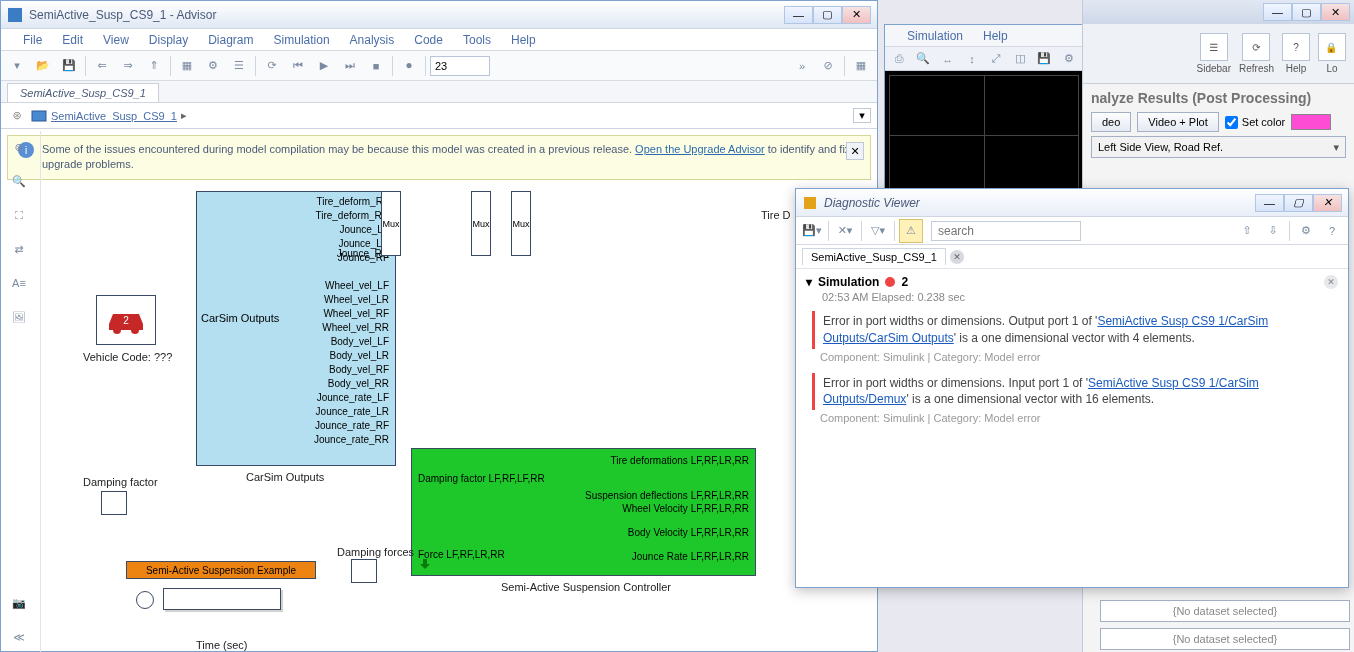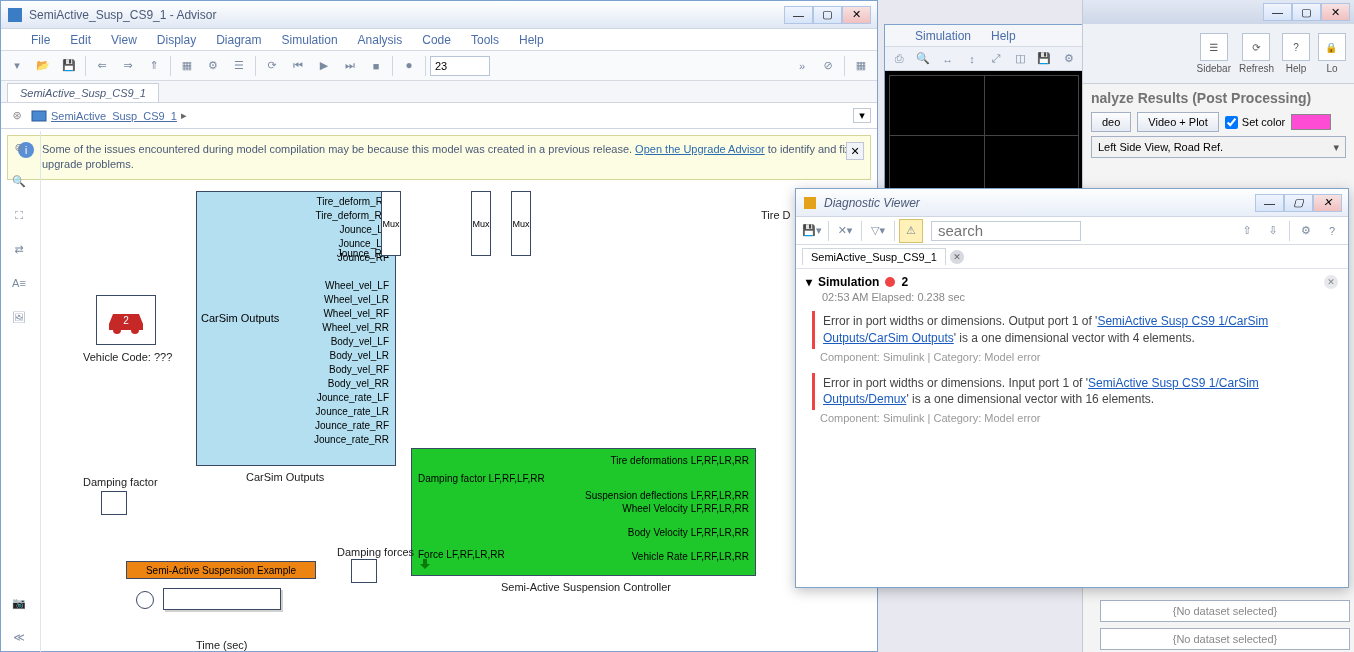--- a/index.html
+++ b/index.html
@@ -6,21 +6,21 @@
 body { width: 1354px; height: 652px; background: #e8e8f0; position: relative; overflow: hidden; font-size: 11px; }
 
 
 .simulink-window { position: absolute; left: 0; top: 0; width: 878px; height: 652px; background: #fff; border: 1px solid #7da2ce; }
 .title-bar { height: 28px; background: linear-gradient(#fff,#e0e8f4); display: flex; align-items: center; padding: 0 6px; border-bottom: 1px solid #cfd6e2; }
 .title-bar .icon { width: 16px; height: 16px; margin-right: 6px; }
 .title-text { flex: 1; color: #4a5a78; font-size: 12px; }
 .win-controls { display: flex; gap: 0; }
 .win-btn { width: 29px; height: 18px; border: 1px solid #b1c5e5; background: linear-gradient(#f0f5ff,#d7e4f8); display: flex; align-items: center; justify-content: center; }
 .win-btn.close { background: linear-gradient(#f7e2e2,#f1c0c0); }
-.menu-bar { height: 22px; display: flex; align-items: center; padding: 0 20px; border-bottom: 1px solid #d6dae3; }
+.menu-bar { height: 22px; display: flex; align-items: center; padding: 0 12px; border-bottom: 1px solid #d6dae3; }
 .menu-item { padding: 2px 10px; color: #4b6ea8; font-size: 12px; cursor: pointer; }
 .toolbar { height: 30px; display: flex; align-items: center; padding: 0 4px; gap: 2px; border-bottom: 1px solid #d6dae3; background: #f9fafc; }
 .tb-btn { width: 24px; height: 24px; border: 1px solid transparent; display: flex; align-items: center; justify-content: center; color: #7a8aa0; }
 .tb-sep { width: 1px; height: 20px; background: #d0d6e0; margin: 0 2px; }
 .tb-input { width: 60px; height: 20px; border: 1px solid #b8c4d8; padding: 0 4px; font-size: 11px; }
 
 .tab-strip { height: 22px; display: flex; align-items: flex-end; padding-left: 6px; border-bottom: 1px solid #d0d6e0; background: #f4f6fa; }
 .tab { padding: 3px 12px; border: 1px solid #c8d0de; border-bottom: none; background: #fff; font-size: 11px; font-style: italic; color: #4a5a78; }
 
 .breadcrumb-row { height: 26px; display: flex; align-items: center; padding: 0 6px; border-bottom: 1px solid #d0d6e0; }
@@ -66,21 +66,21 @@
 .scope-canvas::before { left: 50%; top: 0; width: 1px; height: 100%; }
 .scope-canvas::after { top: 50%; left: 0; height: 1px; width: 100%; }
 
 
 .diag-window { position: absolute; left: 795px; top: 188px; width: 554px; height: 400px; background: #fff; border: 1px solid #7da2ce; box-shadow: 0 3px 12px rgba(0,0,0,.25); }
 .diag-window .title-bar { background: linear-gradient(#fdfefe,#e8eef8); font-style: italic; }
 .diag-tabs { height: 24px; display: flex; border-bottom: 1px solid #c8d0de; }
 .diag-tab { padding: 4px 14px; border: 1px solid #c8d0de; border-bottom: none; background: #fff; margin-left: 6px; font-size: 11px; }
 .diag-toolbar { height: 28px; display: flex; align-items: center; gap: 2px; padding: 0 4px; border-bottom: 1px solid #d6dae2; }
 .diag-toolbar .search { flex: 1; max-width: 200px; margin-left: 6px; }
-.diag-toolbar .search input { width: 100%; height: 20px; border: 1px solid #c4ccd8; padding: 0 6px; font-size: 15px; color: #888; }
+.diag-toolbar .search input { width: 100%; height: 20px; border: 1px solid #c4ccd8; padding: 0 6px; font-size: 12px; color: #888; }
 .diag-model-tab { height: 24px; display: flex; align-items: center; padding: 0 6px; border-bottom: 1px solid #e0e4ea; }
 .diag-model-tab .name { padding: 2px 8px; border: 1px solid #d0d6df; background: #fff; font-size: 11px; border-bottom: none; }
 .diag-model-tab .x { margin-left: 4px; width: 14px; height: 14px; border-radius: 50%; background: #d6d9df; display: flex; align-items: center; justify-content: center; font-size: 9px; color: #666; }
 .diag-body { padding: 6px 10px; font-size: 12px; overflow: auto; }
 .diag-body .section-head { display: flex; align-items: center; gap: 6px; font-weight: bold; }
 .diag-body .section-head .err-dot { width: 10px; height: 10px; border-radius: 50%; background: #e44; display: inline-block; }
 .diag-body .time-row { color: #888; margin: 2px 0 8px 16px; font-size: 11px; }
 .diag-msg { border-left: 3px solid #e44; margin: 6px 0 2px 6px; padding: 2px 8px; font-family: Consolas, monospace; font-size: 12px; color: #444; line-height: 1.4; }
 .diag-msg a { color: #1a5bbf; text-decoration: underline; }
 .diag-meta { margin: 2px 0 10px 14px; color: #999; font-size: 11px; }
@@ -252,21 +252,21 @@
     <div class="mux" style="left:470px;top:175">Mux</div>
     <div class="mux" style="left:340px;top:215">Mux</div>
 
     <div class="block controller">
       <div class="lrow" style="top:24px">Damping factor LF,RF,LF,RR</div>
       <div class="lrow" style="top:100px">Force  LF,RF,LR,RR</div>
       <div class="row" style="top:6px">Tire deformations LF,RF,LR,RR</div>
       <div class="row" style="top:41px">Suspension deflections LF,RF,LR,RR</div>
       <div class="row" style="top:54px">Wheel Velocity LF,RF,LR,RR</div>
       <div class="row" style="top:78px">Body Velocity LF,RF,LR,RR</div>
-      <div class="row" style="top:102px">Vehicle Rate LF,RF,LR,RR</div>
+      <div class="row" style="top:102px">Jounce Rate LF,RF,LR,RR</div>
       <svg style="position:absolute;left:6px;bottom:4px" width="14" height="14">
           <path d="M7 2 L12 7 L9 7 L9 12 L5 12 L5 7 L2 7 Z" fill="#0a7a0a" transform="rotate(180 7 7)"></path>
         </svg>
     </div>
     <div class="block-label" style="left:460px;top:390px">Semi-Active Suspension Controller</div>
 
     <div class="damping-factor"></div>
     <div class="block-label" style="left:42px;top:285px">Damping factor</div>
     <div class="damping-forces"></div>
     <div class="block-label" style="left:296px;top:355px">Damping forces</div>

